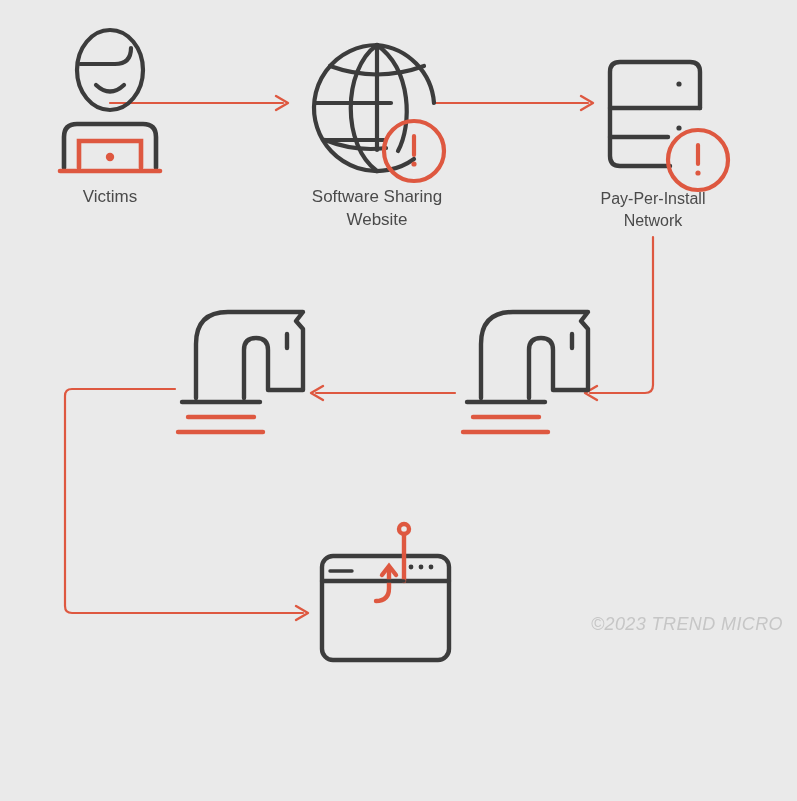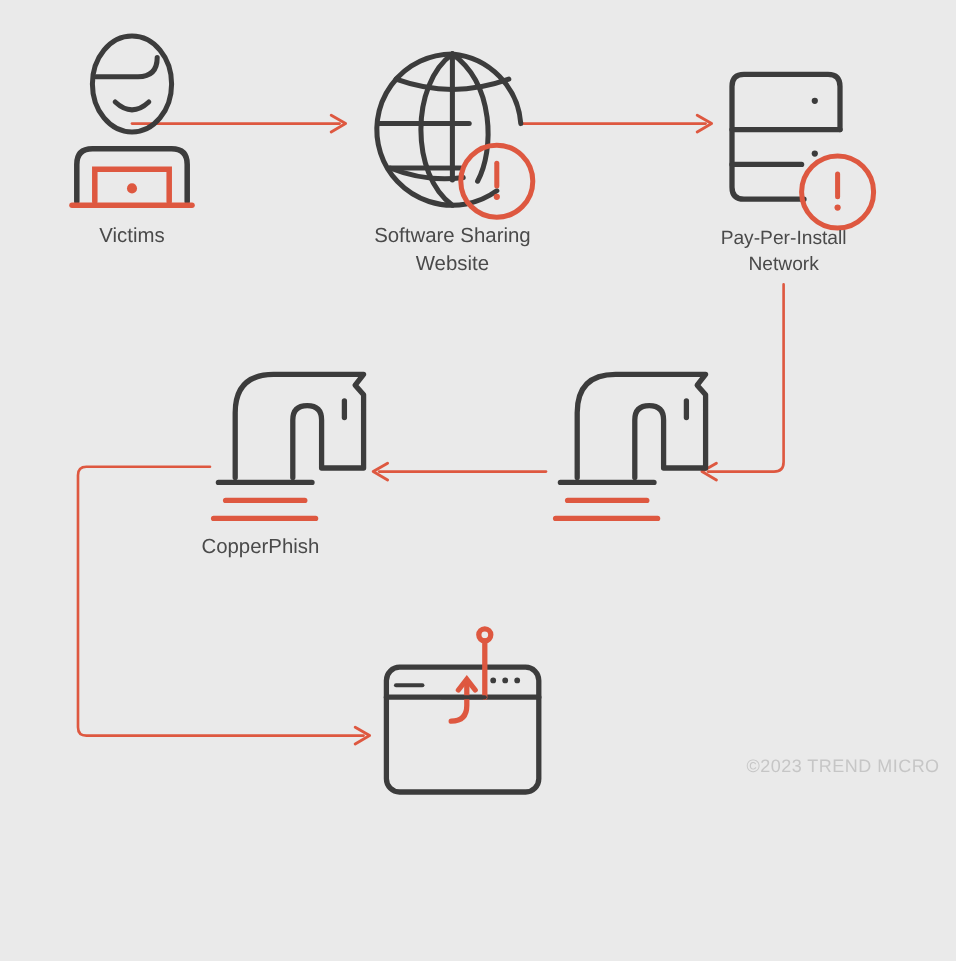--- a/index.html
+++ b/index.html
@@ -21,23 +21,24 @@
     white-space:pre-line;
     user-select:none;
   }
   .lbl-victims{left:10px;top:186px;width:200px;font-size:17px;}
   .lbl-software{left:277px;top:186px;width:200px;font-size:17px;}
   .lbl-ppi{left:553px;top:188px;width:200px;font-size:16px;}
   .lbl-copper{left:117px;top:445px;width:200px;font-size:17px;}
   .lbl-downloader{left:402px;top:445px;width:200px;font-size:17px;}
   .lbl-phish{left:285px;top:677px;width:200px;font-size:17px;}
   .footer{
-    position:absolute;right:14px;bottom:8px;
-    font-size:15px;letter-spacing:.4px;
+    position:absolute;right:14px;bottom:20px;
+    font-size:18px;letter-spacing:.4px;
     color:#c6c6c6;
+    font-style:italic;
   }
 </style>
 </head>
 <body>
 
 <div id="stage">
 
   <svg class="layer" viewBox="0 0 797 801">
     <g fill="none" stroke="#de5840" stroke-width="2.2" stroke-linecap="round" stroke-linejoin="round">
 
@@ -173,17 +174,16 @@
       <circle cx="698" cy="173" r="2.6" fill="#de5840"></circle>
     </g>
 
   </svg>
 
   <div class="node-label lbl-victims">Victims</div>
   <div class="node-label lbl-software">Software Sharing
 Website</div>
   <div class="node-label lbl-ppi">Pay-Per-Install
 Network</div>
-  <div class="node-label lbl-copper">CopperPhish</div>
 
   <div class="footer">©2023 TREND MICRO</div>
 
 </div>
 
 </body></html>

